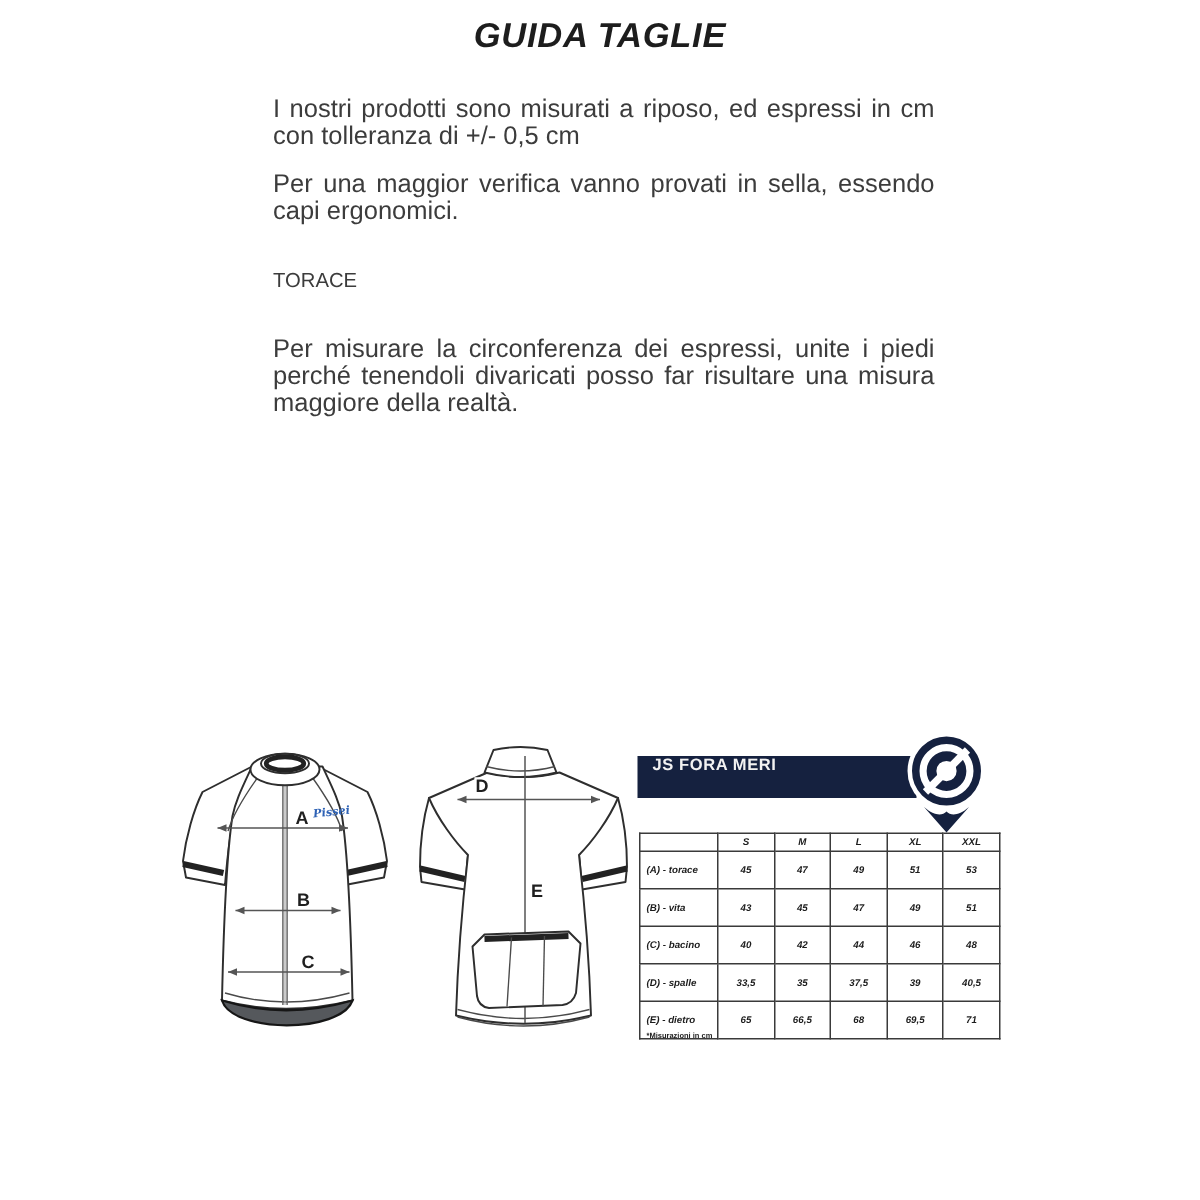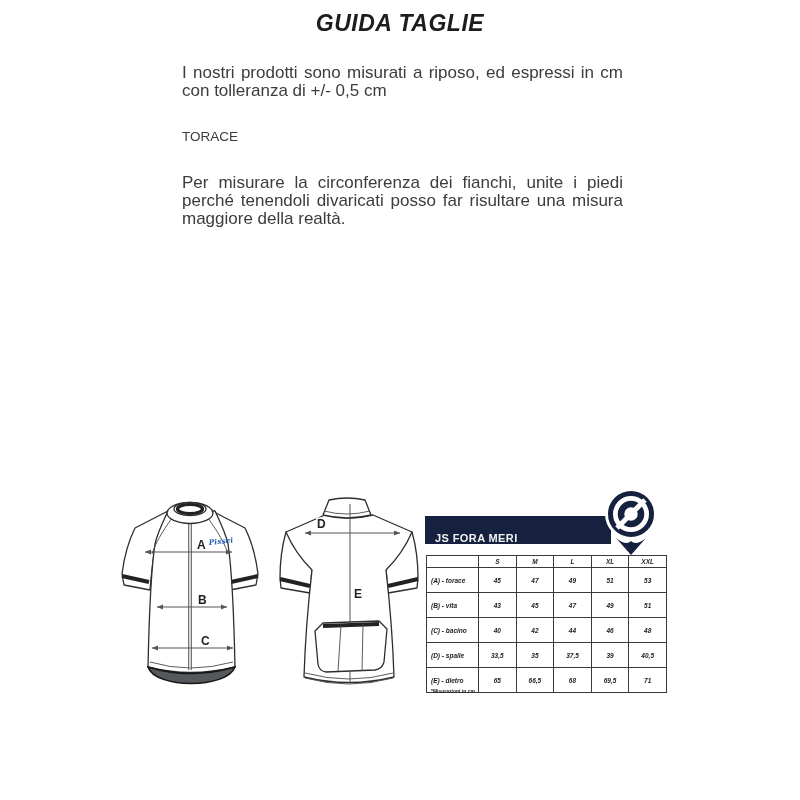--- a/index.html
+++ b/index.html
@@ -18,22 +18,22 @@
     position:absolute;top:10px;left:0;width:100%;text-align:center;
     font-size:23px;font-weight:bold;font-style:italic;color:#1d1d1d;letter-spacing:.5px;
   }
   .textcol{position:absolute;left:182px;top:64px;width:441px;}
   .textcol p{margin:0 0 14px 0;font-size:17px;line-height:18px;text-align:justify;}
   .textcol .section{margin-top:28px;}
   .textcol .heading{font-size:13.5px;line-height:18px;margin:0;}
   .textcol .section p{margin:0;}
   
   .product-bar{
-    position:absolute;left:425px;top:516px;width:186px;height:28px;
-    background:var(--navy);display:flex;align-items:flex-end;z-index:1;
+    position:absolute;left:425px;top:504px;width:186px;height:28px;
+    background:var(--navy);display:flex;align-items:flex-start;z-index:1;
   }
   .product-bar span{color:#f2f2f2;font-size:11px;font-weight:bold;letter-spacing:.4px;padding-left:10px;}
   .logo{position:absolute;left:598px;top:484px;z-index:2;}
   .navy-fill{fill:var(--navy);}
   .navy-stroke{stroke:var(--navy);}
   
   .size-table{
     position:absolute;left:426px;top:555px;width:241px;
     border-collapse:collapse;table-layout:fixed;
   }
@@ -65,28 +65,29 @@
 </style>
 </head>
 <body>
 
 <div class="page">
 
   <div class="title">GUIDA TAGLIE</div>
 
   <div class="textcol">
     <p>I nostri prodotti sono misurati a riposo, ed espressi in cm con tolleranza di +/- 0,5 cm</p>
+    <p>Per una maggior verifica vanno provati in sella, essendo capi ergonomici.</p>
 
     <div class="section">
       <div class="heading">TORACE</div>
     </div>
 
 
     <div class="section">
-      <p>Per misurare la circonferenza dei fianchi, unite i piedi perché tenendoli divaricati posso far risultare una misura maggiore della realtà.</p>
+      <p>Per misurare la circonferenza dei espressi, unite i piedi perché tenendoli divaricati posso far risultare una misura maggiore della realtà.</p>
     </div>
   </div>
 
   <svg class="front-jersey" width="185" height="215" viewBox="0 0 185 215">
 
     <path class="outline" d="M 63,21 L 30,38 C 24,50 19,68 17,84 L 19,95 L 45,100 C 46,88 48,64 52,50 Z"></path>
     <path class="outline" d="M 107,21 L 140,38 C 146,50 151,68 153,84 L 151,95 L 125,100 C 124,88 122,64 118,50 Z"></path>
     <path class="band" d="M 17,86 L 44,92"></path>
     <path class="band" d="M 153,86 L 126,92"></path>
 

